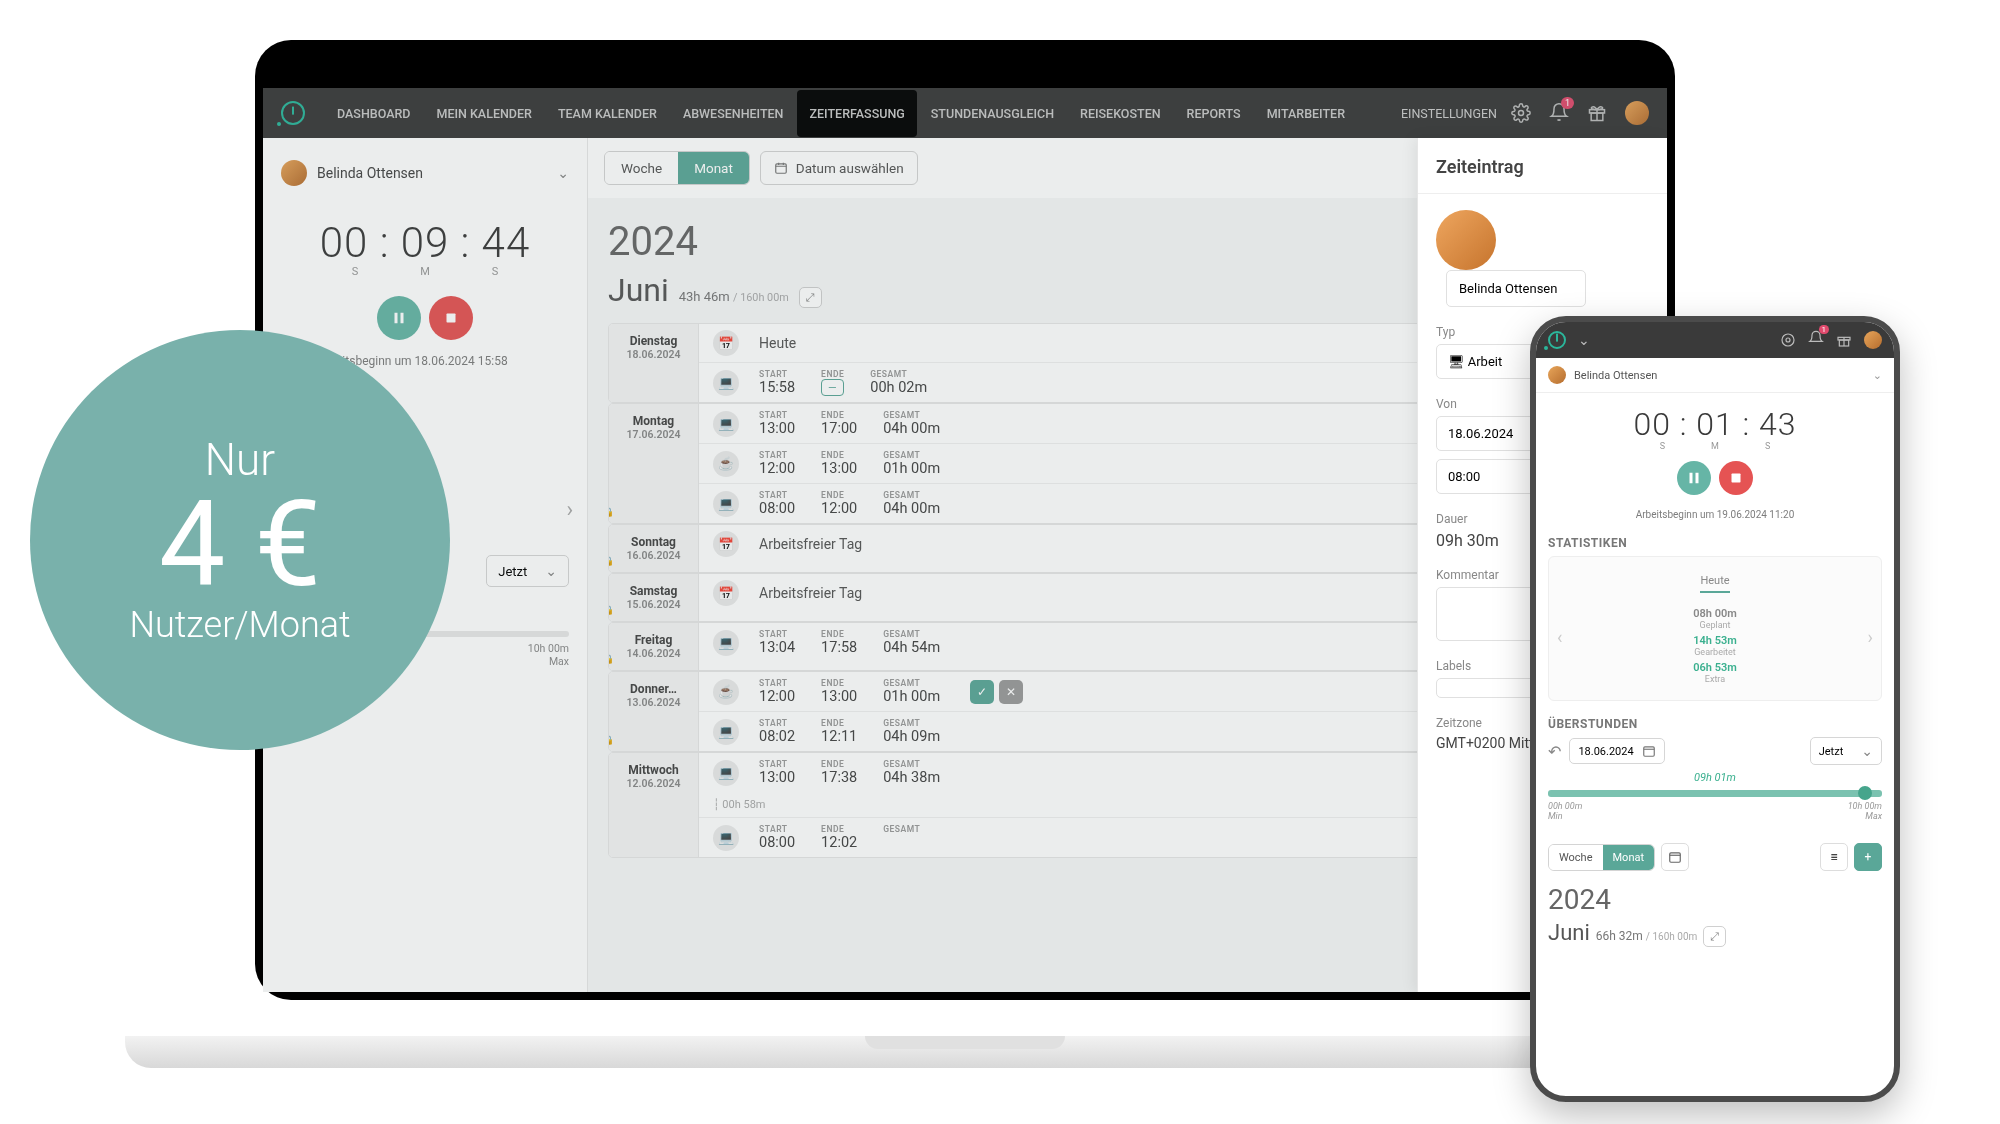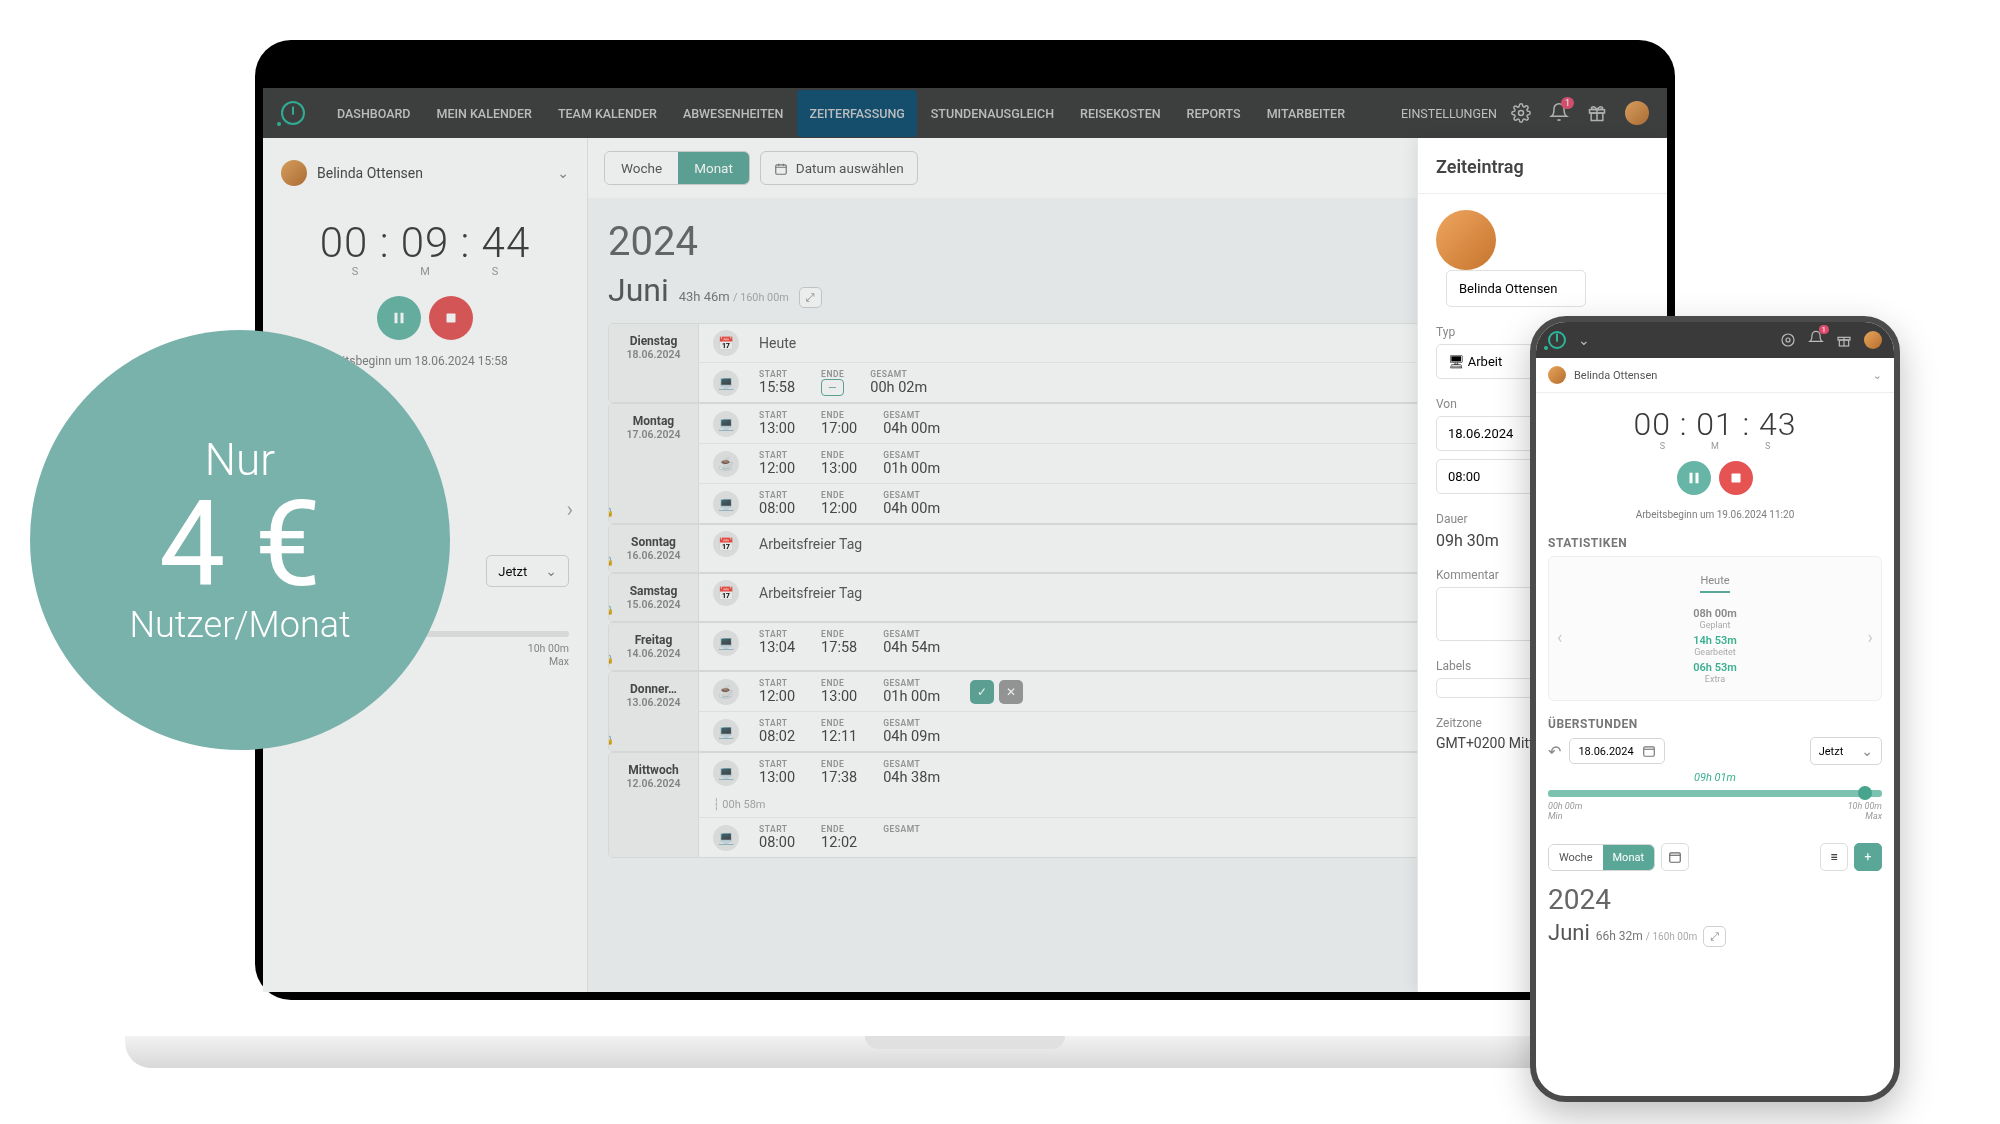--- a/index.html
+++ b/index.html
@@ -12,21 +12,21 @@
 .laptop-base:before { content:""; position: absolute; left: 50%; top: 0; transform: translateX(-50%); width: 200px; height: 13px; background: #e0e0e0; border-radius: 0 0 13px 13px; }
 
 .app { background: #f8f9fa; width: 100%; height: 100%; overflow: hidden; display: flex; flex-direction: column; position: relative; }
 
 .navbar { background: #3a3a3a; height: 50px; display: flex; align-items: center; padding: 0 18px; color: #cbcbcb; font-size: 12.5px; }
 .logo { width: 24px; height: 24px; border: 2.5px solid #2bb69b; border-radius: 50%; position: relative; margin-right: 20px; }
 .logo:before { content:""; position: absolute; left: -6px; bottom: -3px; width: 4px; height: 4px; background: #2bb69b; border-radius: 50%; }
 .logo:after { content:""; position: absolute; left: 50%; top: 50%; width: 2px; height: 8px; background: #2bb69b; transform: translate(-50%,-80%); }
 .nav-links { display: flex; gap: 2px; }
 .nav-link { padding: 16px 12px; cursor: pointer; font-weight: 500; color: #c8c8c8; }
-.nav-link.active { background: #0c4a6e; border-radius: 4px; }
+.nav-link.active { background: #000000; border-radius: 4px; }
 .nav-right { margin-left: auto; display: flex; align-items: center; gap: 18px; }
 .bell-wrap { position: relative; }
 .badge { position: absolute; top: -5px; right: -5px; background: #e14a6d; color: #fff; font-size: 9px; border-radius: 8px; padding: 1px 4px; }
 .icon-svg { width: 20px; height: 20px; stroke: #bbb; fill: none; stroke-width: 1.8; }
 .avatar { width: 24px; height: 24px; border-radius: 50%; background: linear-gradient(135deg,#e8a55a,#b56d2e); }
 
 .content { flex: 1; display: flex; }
 .sidebar { width: 325px; background: #fff; border-right: 1px solid #e8e8e8; padding: 14px 18px; }
 .user-row { display: flex; align-items: center; gap: 10px; padding: 8px 0; cursor: pointer; }
 .user-row .avatar { width: 26px; height: 26px; }
@@ -60,21 +60,21 @@
 .bal-minmax { display: flex; justify-content: space-between; font-size: 10.5px; color: #8a8a8a; margin-top: 5px; }
 .bal-minmax span { display: block; }
 
 .nav-arrow { position: absolute; right: 14px; top: 42%; color: #aaa; font-size: 22px; cursor: pointer; }
 
 .main { flex: 1; position: relative; overflow: hidden; }
 .toolbar { display: flex; gap: 10px; padding: 13px 16px; background: #fff; }
 .seg { display: inline-flex; border: 1px solid #d4d4d4; border-radius: 6px; overflow: hidden; }
 .seg-btn { padding: 8px 16px; font-size: 13.5px; background: #fff; border: none; cursor: pointer; color: #555; }
 .seg-btn.active { background: #5aa798; color: #fff; }
-.date-pick { border: 1px solid #d4d4d4; border-radius: 6px; padding: 8px 13px; font-size: 13.5px; background: #fff; display: flex; align-items: flex-end; gap: 8px; color: #555; }
+.date-pick { border: 1px solid #d4d4d4; border-radius: 6px; padding: 8px 13px; font-size: 13.5px; background: #fff; display: flex; align-items: center; gap: 8px; color: #555; }
 
 .main-area { padding: 10px 20px; background: #f6f7f8; height: calc(100% - 56px); overflow: hidden; }
 .year { font-size: 40px; color: #666; font-weight: 400; margin: 10px 0 6px; }
 .month-row { display: flex; align-items: baseline; gap: 10px; margin-bottom: 14px; }
 .month { font-size: 32px; color: #555; }
 .month-sub { font-size: 13px; color: #777; }
 .month-sub small { color: #aaa; }
 .expand-btn { border: 1px solid #d0d0d0; border-radius: 5px; padding: 3px 6px; font-size: 11px; color: #888; background: #fff; }
 
 .days { display: flex; flex-direction: column; gap: 0; }

